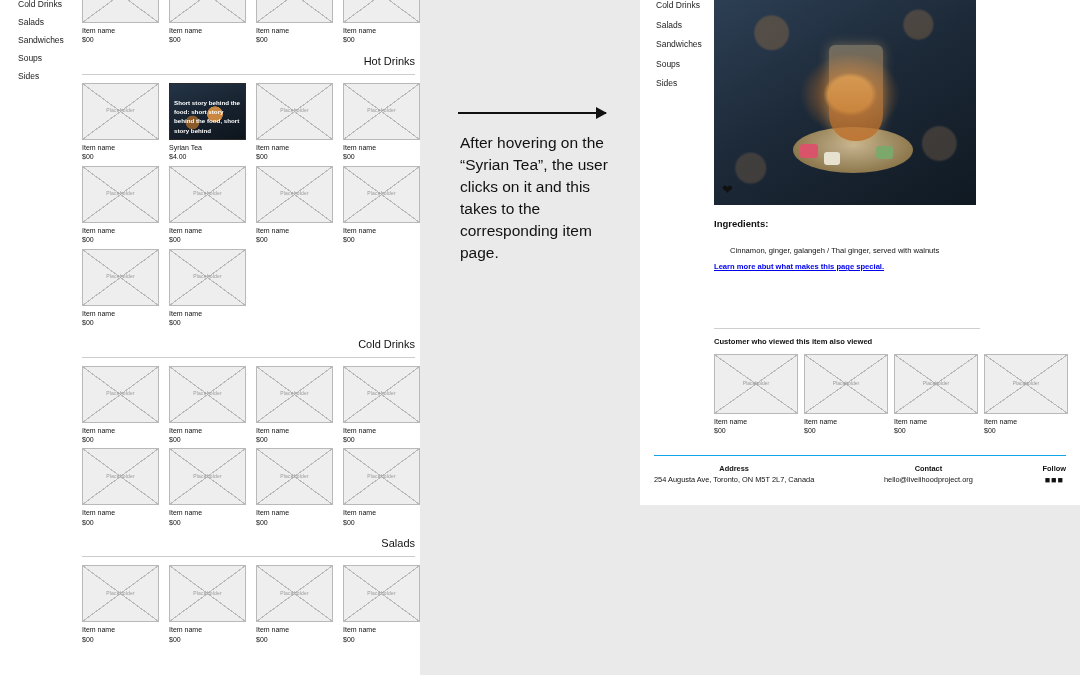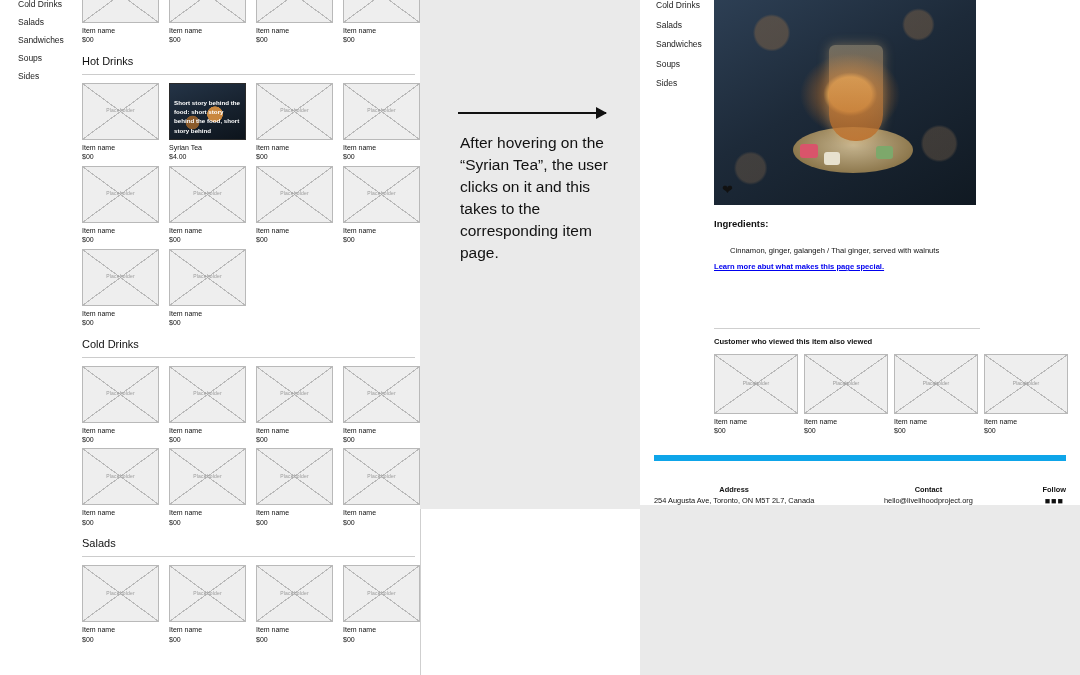--- a/index.html
+++ b/index.html
@@ -29,38 +29,38 @@
   .thumb:after{
     background:linear-gradient(to bottom right, transparent calc(50% - 0.5px), #b9b9b9 calc(50% - 0.5px), #b9b9b9 calc(50% + 0.5px), transparent calc(50% + 0.5px));
   }
   .thumb .ph{
     position:absolute;left:0;top:50%;width:100%;margin-top:-4px;text-align:center;
     font-size:5px;color:#9a9a9a;z-index:2;letter-spacing:.2px;
   }
   .cap{font-size:7px;line-height:1.35;margin-top:3px;color:#111;}
   .cap .price{color:#111;}
   .sec-title{
-    text-align:left;font-size:11px;margin:10px 0 8px 0;color:#111;
+    text-align:right;font-size:11px;margin:10px 0 8px 0;color:#111;
     border-bottom:1px solid #cccccc;padding-bottom:7px;
   }
   .thumb.dark{background:#2b2b2b;border-color:#2b2b2b;}
   .thumb.dark:before,.thumb.dark:after{display:none;}
   .thumb.dark .hover-txt{
     position:absolute;left:4px;right:4px;top:14px;color:#fff;font-size:6.2px;line-height:1.5;font-weight:bold;
   }
   .thumb.dark .tea-img{
     position:absolute;inset:0;
     background:
       radial-gradient(circle at 60% 55%, #c9873f 0 14%, transparent 15%),
       radial-gradient(circle at 30% 70%, #8a5a2b 0 10%, transparent 11%),
       linear-gradient(160deg,#243447 0%,#16202c 60%,#0d141c 100%);
   }
 
   
-  .mid-panel{position:absolute;left:420px;top:0;width:220px;height:509px;background:#eaeaea;}
+  .mid-panel{position:absolute;left:420px;top:0;width:220px;height:675px;background:#eaeaea;}
   .arrow{position:absolute;left:38px;top:112px;width:148px;height:2px;background:#111;}
   .arrow:after{
     content:"";position:absolute;right:-1px;top:-5px;width:0;height:0;
     border-left:11px solid #111;border-top:6px solid transparent;border-bottom:6px solid transparent;
   }
   .mid-note{position:absolute;left:40px;top:132px;width:160px;font-size:15.5px;line-height:1.42;color:#111;}
 
   
   .right-panel{position:absolute;left:640px;top:0;width:440px;height:675px;background:#eaeaea;}
   .detail-card{position:absolute;left:0;top:0;width:440px;height:505px;background:#fff;overflow:hidden;}
@@ -97,21 +97,21 @@
   .block{position:absolute;left:74px;width:266px;}
   .link-b{font-size:7.6px;font-weight:bold;text-decoration:underline;margin-top:3px;display:inline-block;}
   .viewed-title{font-size:7.6px;font-weight:bold;border-top:1px solid #cfcfcf;padding-top:8px;}
   .r-grid{display:flex;gap:8px;margin-top:8px;}
   .r-cell{width:82px;}
   .r-thumb{width:82px;height:58px;border:1px solid #b9b9b9;background:#eeeeee;position:relative;overflow:hidden;}
   .r-thumb:before{content:"";position:absolute;inset:0;background:linear-gradient(to top right, transparent calc(50% - 0.5px), #b9b9b9 calc(50% - 0.5px), #b9b9b9 calc(50% + 0.5px), transparent calc(50% + 0.5px));}
   .r-thumb:after{content:"";position:absolute;inset:0;background:linear-gradient(to bottom right, transparent calc(50% - 0.5px), #b9b9b9 calc(50% - 0.5px), #b9b9b9 calc(50% + 0.5px), transparent calc(50% + 0.5px));}
   .r-thumb .ph{position:absolute;left:0;top:50%;margin-top:-4px;width:100%;text-align:center;font-size:5px;color:#9a9a9a;z-index:2;}
   .footer{
-    position:absolute;left:14px;top:455px;width:412px;border-top:6px solid #0ea5e9;padding-top:24px;
+    position:absolute;left:14px;top:455px;width:412px;border-top:1px solid #0ea5e9;padding-top:8px;
     display:flex;justify-content:space-between;font-size:7.4px;text-align:center;color:#111;gap:20px;
   }
   .footer .ftitle{font-weight:bold;margin-bottom:2px;}
   .socials{font-size:9px;letter-spacing:1px;}
 </style>
 </head>
 <body>
 
 <div class="stage">
 

